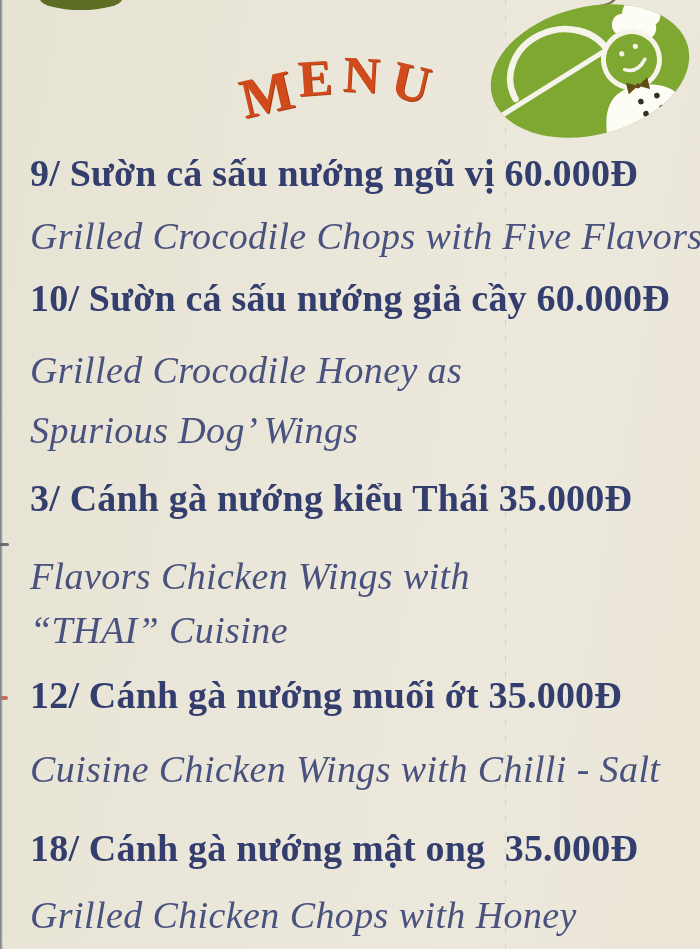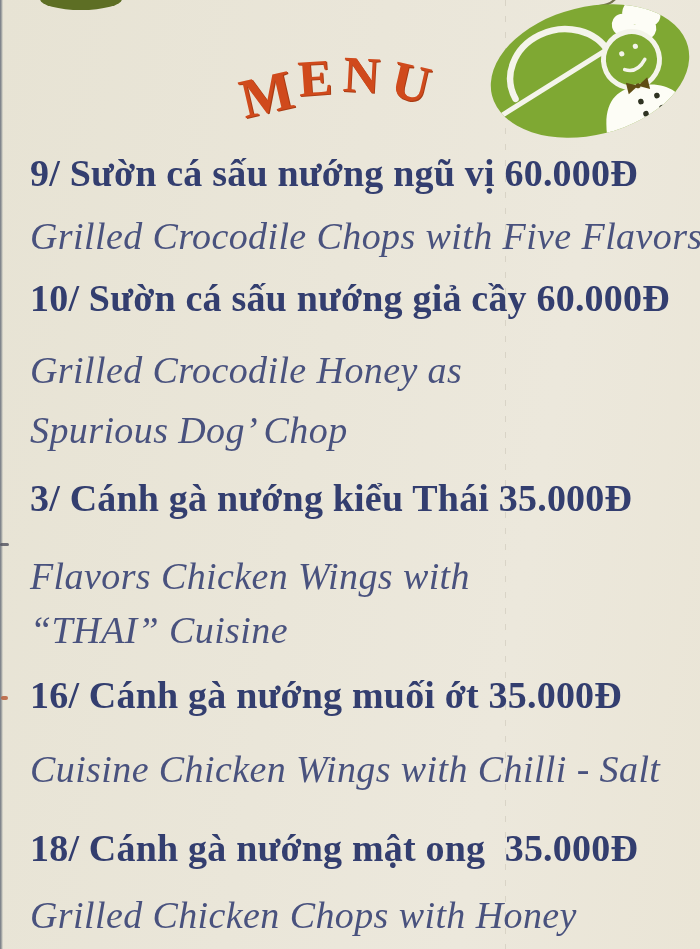--- a/index.html
+++ b/index.html
@@ -100,31 +100,31 @@
 
 <main>
   <section>
     <div class="vi-line" style="top:150px">9/ Sườn cá sấu nướng ngũ vị 60.000Đ</div>
     <div class="en-line" style="top:213px">Grilled Crocodile Chops with Five Flavors</div>
   </section>
 
   <section>
     <div class="vi-line" style="top:275px">10/ Sườn cá sấu nướng giả cầy 60.000Đ</div>
     <div class="en-line" style="top:347px">Grilled Crocodile Honey as</div>
-    <div class="en-line" style="top:407px">Spurious Dog’ Chop</div>
+    <div class="en-line" style="top:407px">Spurious Dog’ Wings</div>
   </section>
 
   <section>
     <div class="vi-line" style="top:475px">3/ Cánh gà nướng kiểu Thái 35.000Đ</div>
     <div class="en-line" style="top:553px">Flavors Chicken Wings with</div>
     <div class="en-line" style="top:607px">“THAI” Cuisine</div>
   </section>
 
   <section>
-    <div class="vi-line" style="top:672px">16/ Cánh gà nướng muối ớt 35.000Đ</div>
+    <div class="vi-line" style="top:672px">12/ Cánh gà nướng muối ớt 35.000Đ</div>
     <div class="en-line" style="top:746px">Cuisine Chicken Wings with Chilli - Salt</div>
   </section>
 
   <section>
     <div class="vi-line" style="top:825px">18/ Cánh gà nướng mật ong  35.000Đ</div>
     <div class="en-line" style="top:892px">Grilled Chicken Chops with Honey</div>
   </section>
 </main>
 
 </body></html>

